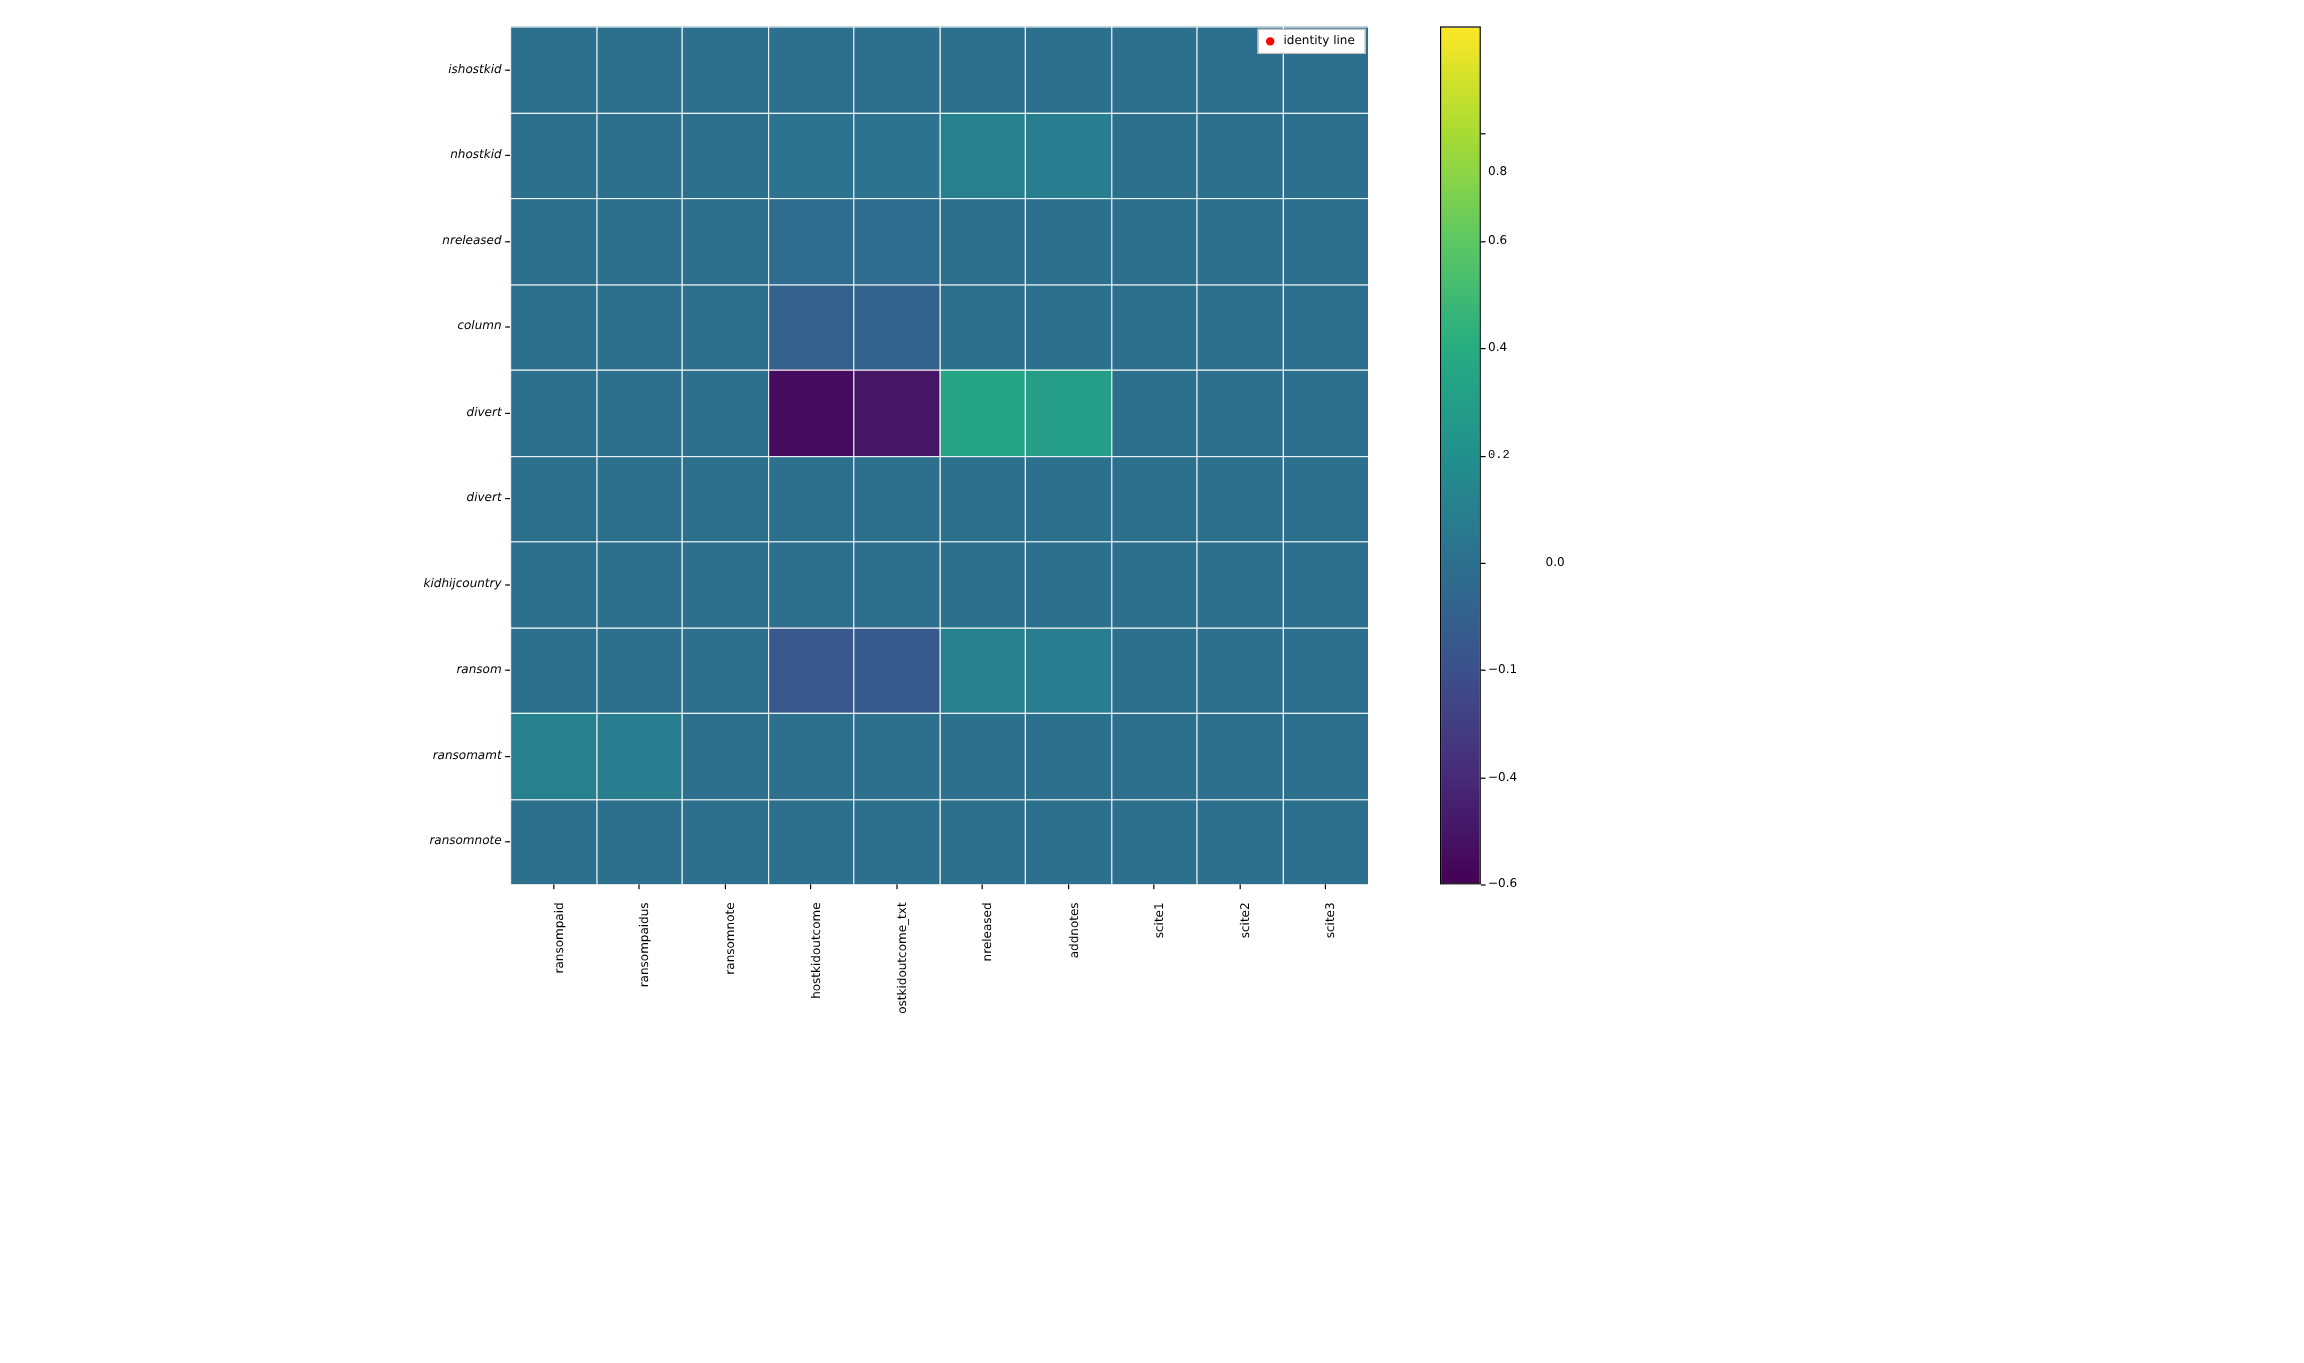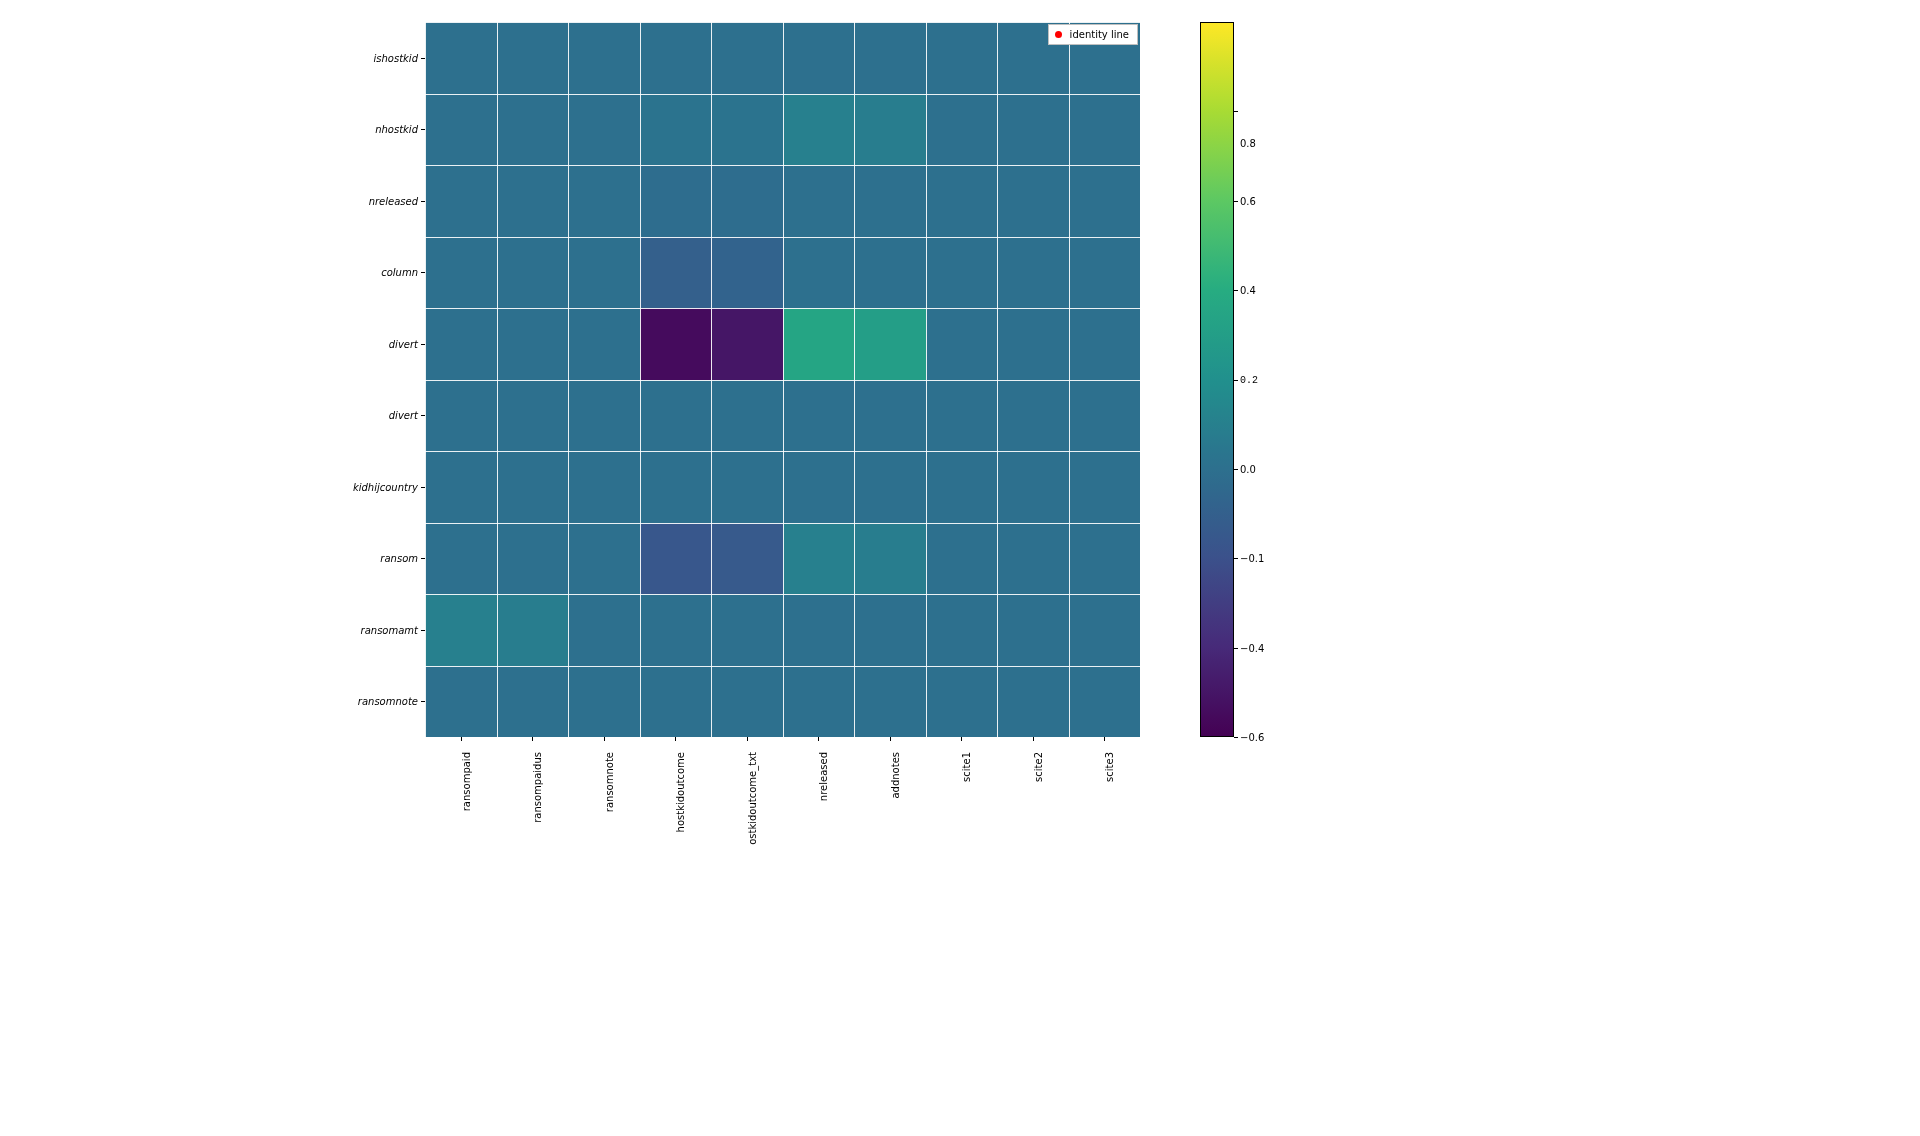--- a/index.html
+++ b/index.html
@@ -344,21 +344,21 @@
       <div class="xtick" style="left: 961.25px;"></div>
       <div class="xtick" style="left: 1032.75px;"></div>
       <div class="xtick" style="left: 1104.25px;"></div>
     </div>
 
   <div class="cbar" id="cbar" style="background: linear-gradient(rgb(253, 231, 37) 0%, rgb(236, 229, 40) 2.5%, rgb(218, 226, 42) 5%, rgb(201, 224, 45) 7.5%, rgb(184, 222, 48) 10%, rgb(167, 219, 52) 12.5%, rgb(152, 215, 61) 15%, rgb(137, 212, 71) 17.5%, rgb(122, 208, 80) 20%, rgb(107, 204, 90) 22.5%, rgb(92, 200, 99) 25%, rgb(81, 194, 105) 27.5%, rgb(70, 189, 112) 30%, rgb(59, 183, 118) 32.5%, rgb(48, 178, 124) 35%, rgb(39, 172, 129) 37.5%, rgb(38, 166, 132) 40%, rgb(36, 161, 134) 42.5%, rgb(35, 155, 136) 45%, rgb(34, 150, 139) 47.5%, rgb(33, 144, 141) 50%, rgb(35, 138, 141) 52.5%, rgb(38, 131, 141) 55%, rgb(40, 125, 142) 57.5%, rgb(42, 118, 142) 60%, rgb(45, 112, 142) 62.5%, rgb(47, 106, 141) 65%, rgb(50, 99, 141) 67.5%, rgb(53, 93, 140) 70%, rgb(56, 87, 140) 72.5%, rgb(59, 81, 139) 75%, rgb(62, 73, 135) 77.5%, rgb(64, 66, 132) 80%, rgb(67, 58, 128) 82.5%, rgb(69, 50, 125) 85%, rgb(71, 42, 121) 87.5%, rgb(70, 34, 113) 90%, rgb(70, 26, 106) 92.5%, rgb(69, 18, 99) 95%, rgb(69, 9, 91) 97.5%, rgb(68, 1, 84) 100%);"></div>
   <div class="cbar-ticks" id="cbar-ticks">
       <div class="cbar-tick" style="top: 715px;">−0.6</div>
       <div class="cbar-tick" style="top: 625.625px;">−0.4</div>
       <div class="cbar-tick" style="top: 536.25px;">−0.1</div>
-      <div class="cbar-tick" style="top: 446.875px;">0.0</div>
+      <div class="cbar-tick" style="top: 446.875px; margin-left: 48px;">0.0</div>
       <div class="cbar-tick" style="top: 357.5px; font-family: Liberation Mono, monospace;">0.2</div>
       <div class="cbar-tick" style="top: 268.125px;">0.4</div>
       <div class="cbar-tick" style="top: 178.75px;">0.6</div>
       <div class="cbar-tick" style="top: 89.375px; margin-top: 32px;">0.8</div>
     </div>
   <div id="cbar-tline-container">
       <div class="cbar-tline" style="top: 737px;"></div>
       <div class="cbar-tline" style="top: 647.625px;"></div>
       <div class="cbar-tline" style="top: 558.25px;"></div>
       <div class="cbar-tline" style="top: 468.875px;"></div>

